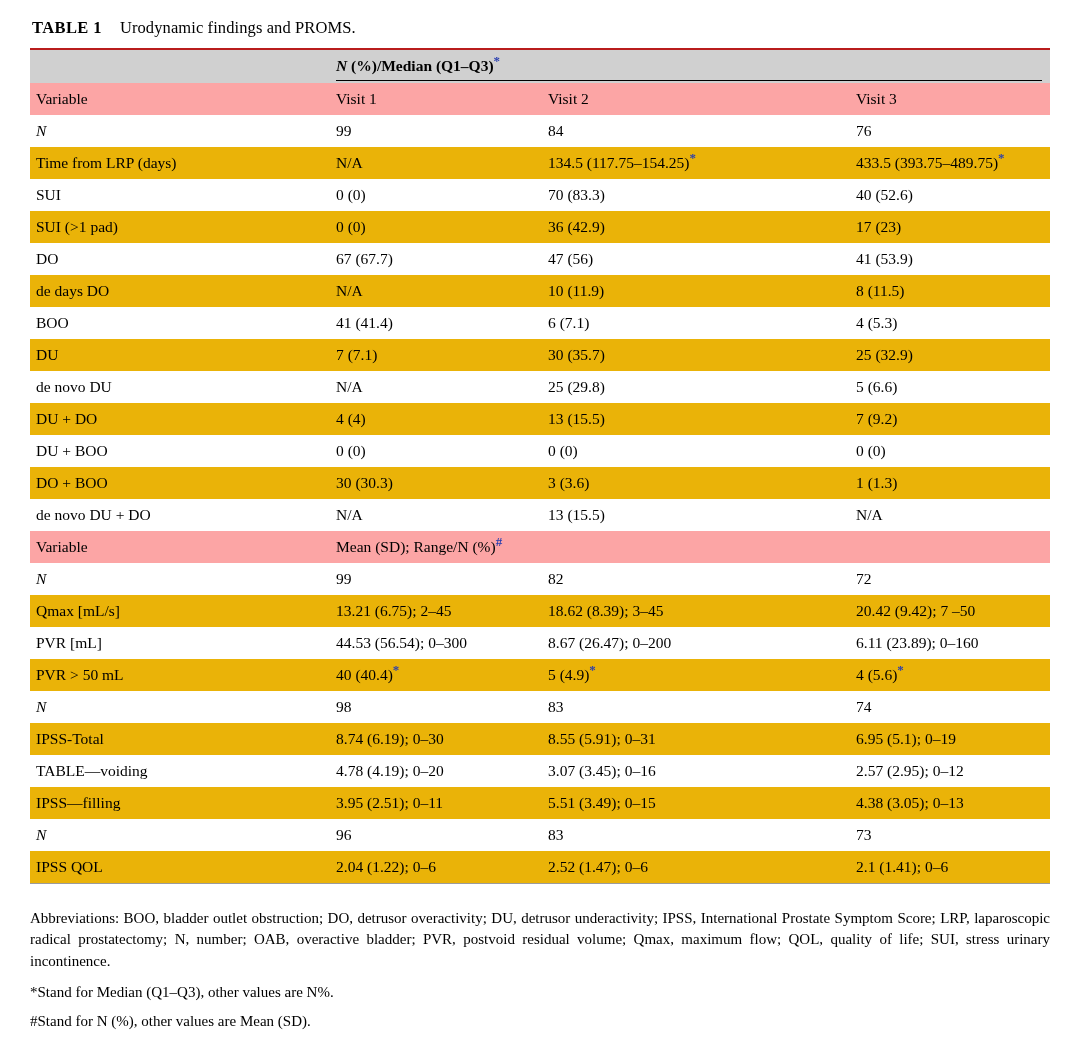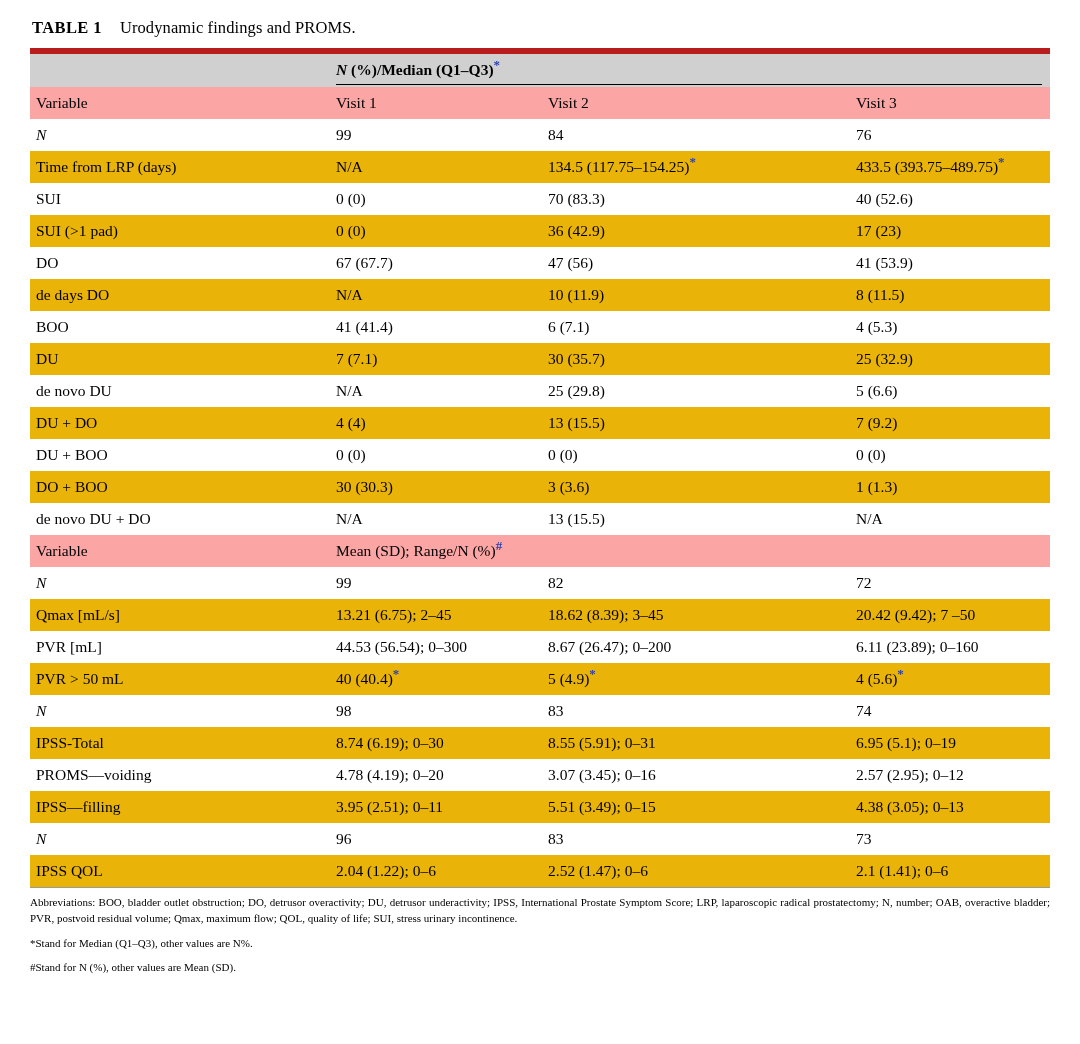--- a/index.html
+++ b/index.html
@@ -82,26 +82,26 @@
     vertical-align: super;
     line-height: 0;
   }
   .sym-hash {
     color: #2a3fb0;
     font-weight: bold;
     font-size: 13px;
     vertical-align: super;
     line-height: 0;
   }
-  .toprule td { border-top: 6px solid #b91c1c; }
+  .toprule td { border-top: 2px solid #b91c1c; }
   .notes {
     width: 1020px;
-    font-size: 11px;
+    font-size: 15px;
     line-height: 1.42;
-    margin-top: 7px;
+    margin-top: 24px;
   }
   .notes .abbr {
     margin: 0 0 10px 0;
     text-align: justify;
   }
   .notes .fn {
     margin: 0 0 8px 0;
   }
   .tbl-wrap { position: relative; }
   .sep-line {
@@ -257,21 +257,21 @@
           <td>83</td>
           <td>74</td>
         </tr>
         <tr class="row-shade">
           <td>IPSS-Total</td>
           <td>8.74 (6.19); 0–30</td>
           <td>8.55 (5.91); 0–31</td>
           <td>6.95 (5.1); 0–19</td>
         </tr>
         <tr class="row-plain">
-          <td>PROMS—voiding</td>
+          <td>TABLE—voiding</td>
           <td>4.78 (4.19); 0–20</td>
           <td>3.07 (3.45); 0–16</td>
           <td>2.57 (2.95); 0–12</td>
         </tr>
         <tr class="row-shade">
           <td>IPSS—filling</td>
           <td>3.95 (2.51); 0–11</td>
           <td>5.51 (3.49); 0–15</td>
           <td>4.38 (3.05); 0–13</td>
         </tr>

